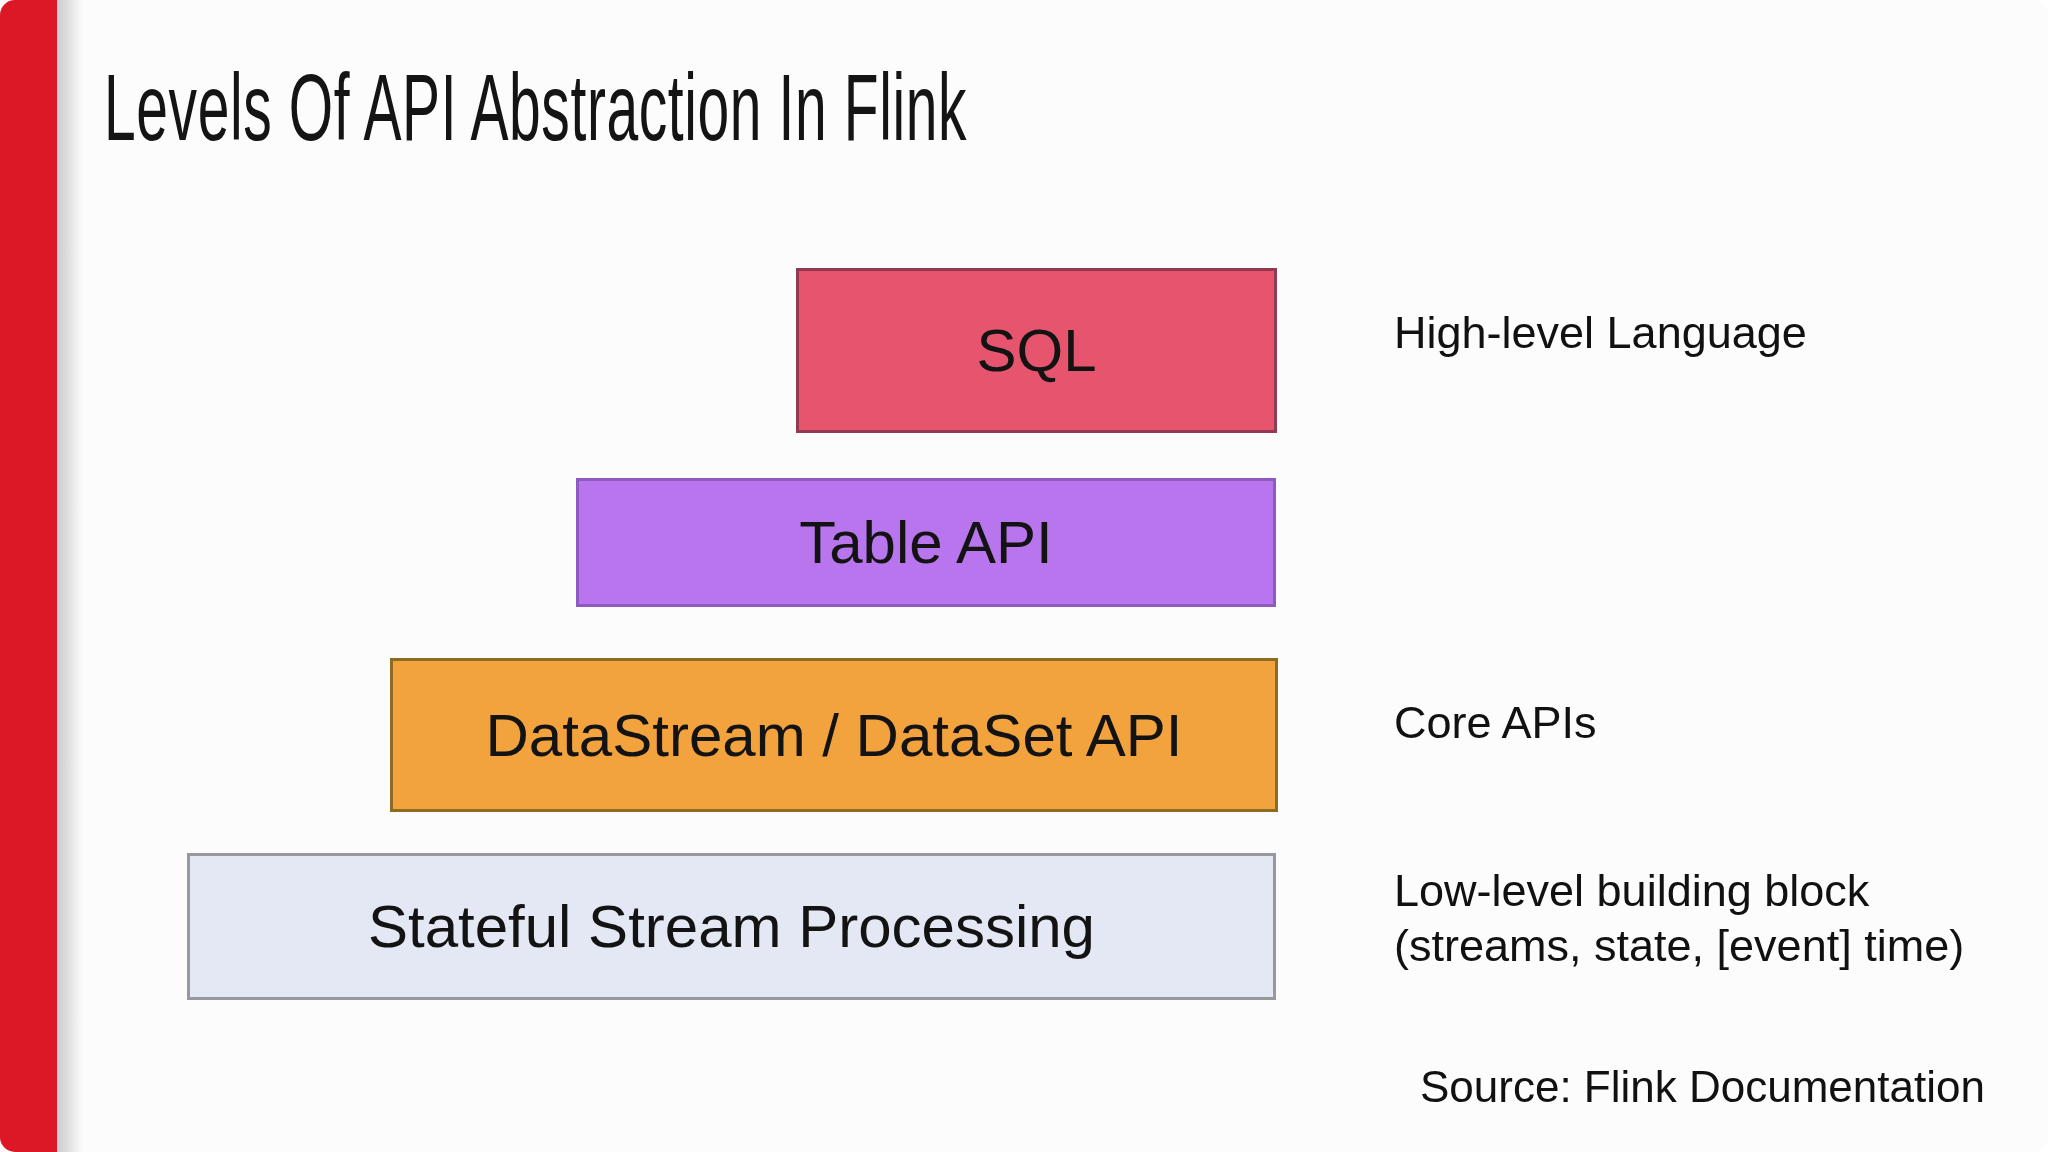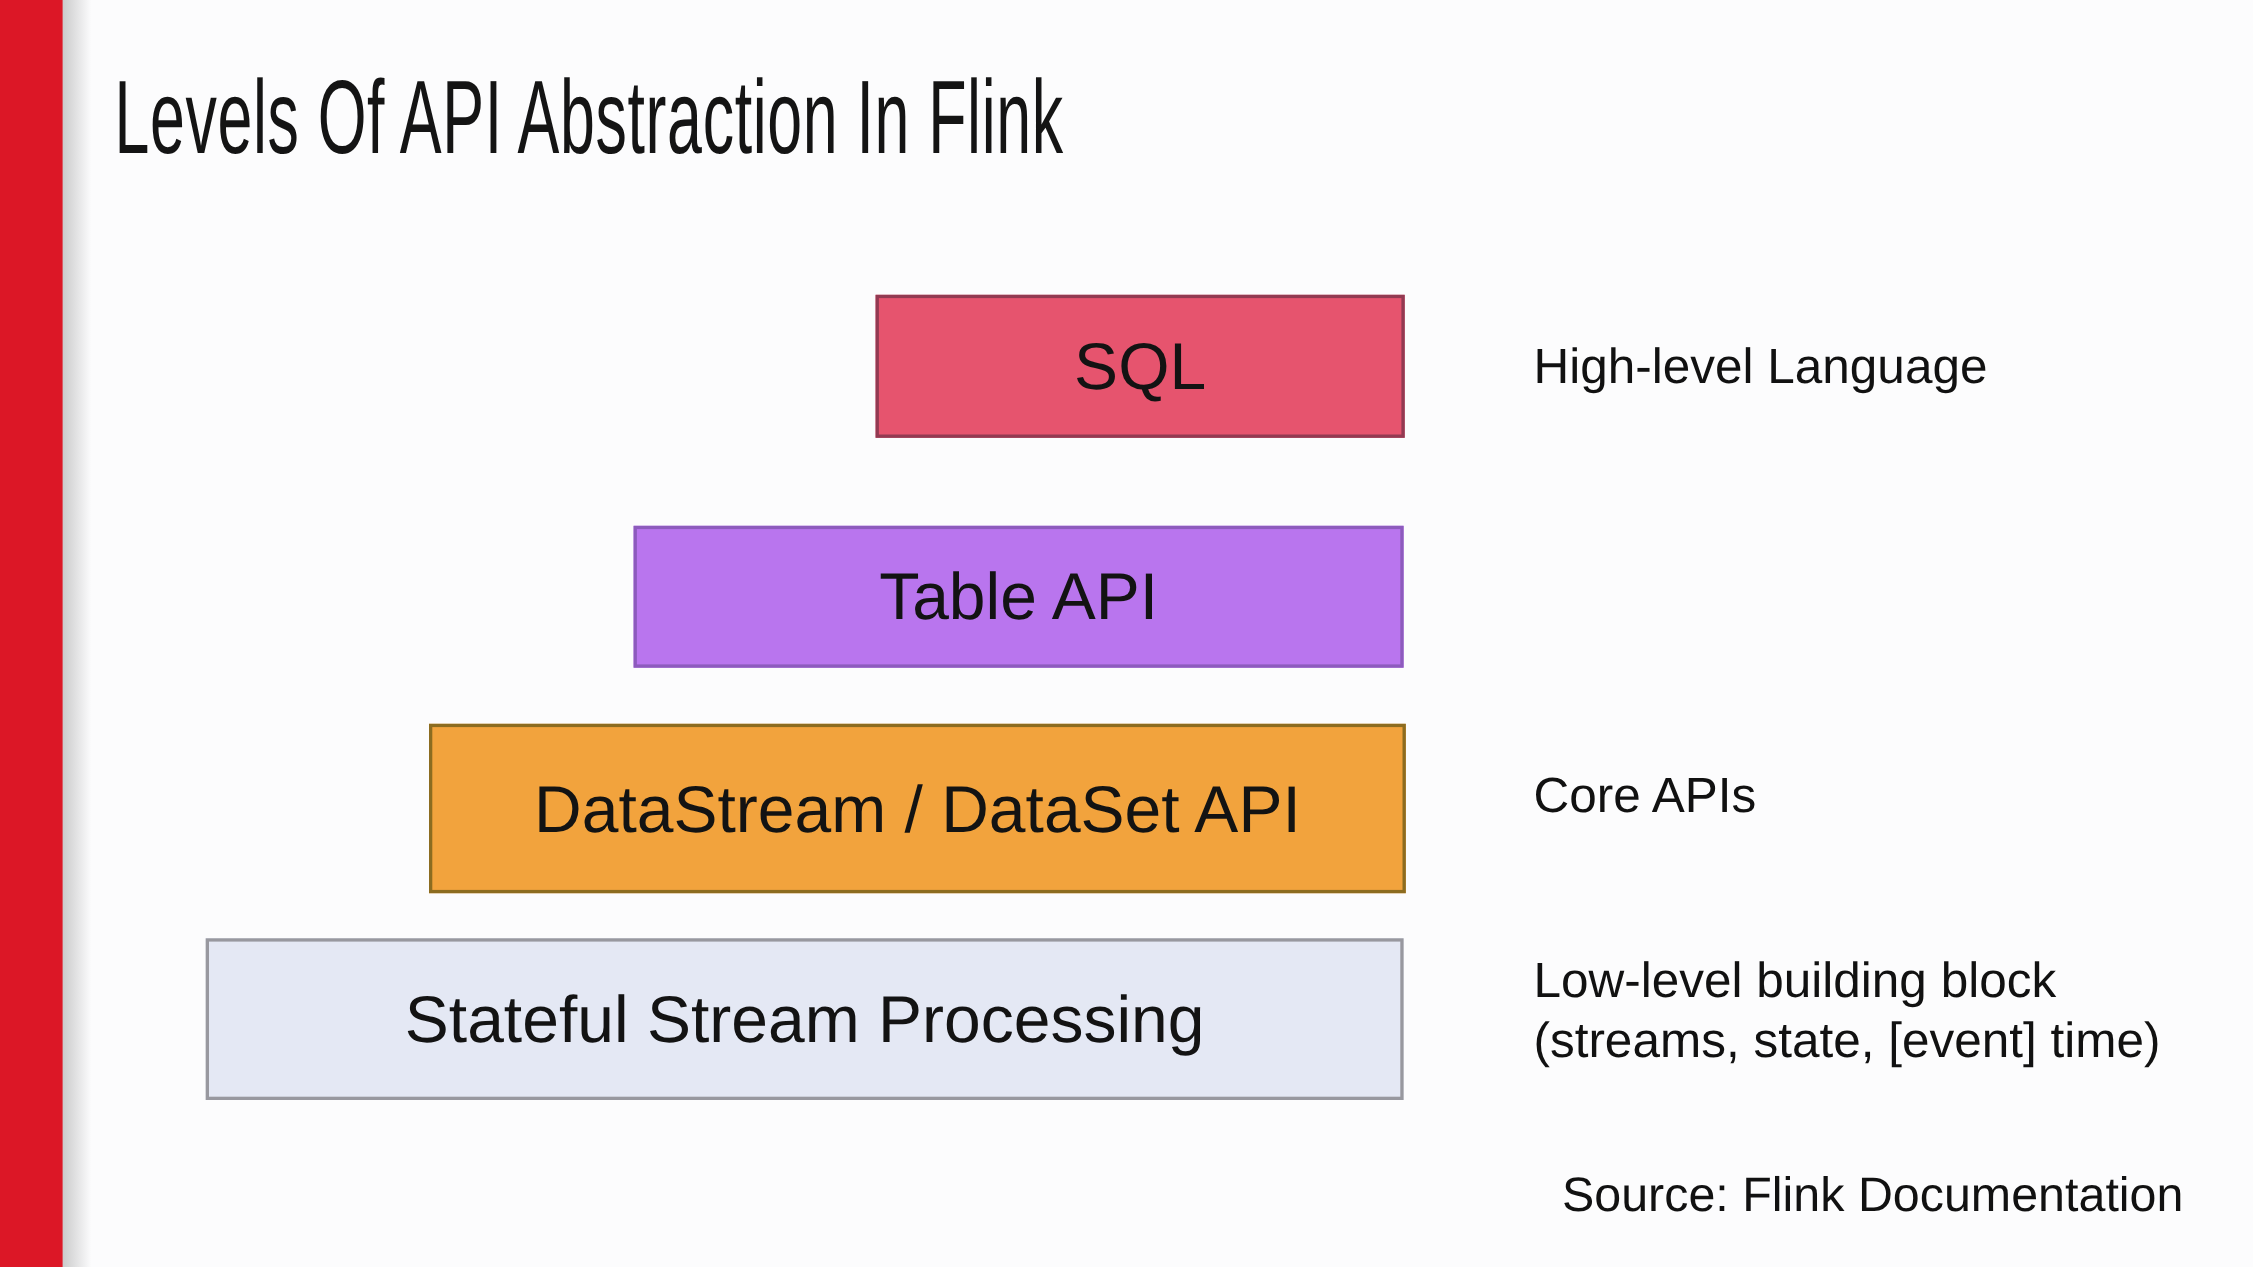--- a/index.html
+++ b/index.html
@@ -4,20 +4,21 @@
 <style>
   html, body { margin: 0; padding: 0; }
   body { font-family: "Liberation Sans", sans-serif; }
 
   .stage {
     position: relative;
     width: 2048px;
     height: 1152px;
     background: #fcfcfd;
     overflow: hidden;
+    border-radius: 15px;
   }
 
   
   .accent-bar {
     position: absolute;
     left: 0; top: 0;
     width: 57px; height: 1152px;
   }
   .accent-shadow {
     position: absolute;
@@ -46,21 +47,21 @@
     position: absolute;
     box-sizing: border-box;
     border-style: solid;
     border-width: 3px;
     display: flex;
     align-items: center;
     justify-content: center;
     font-size: 60px;
     color: #131313;
   }
-  .level-1-box { left: 796px; top: 268px; width: 481px;  height: 130px; }
+  .level-1-box { left: 796px; top: 268px; width: 481px;  height: 165px; }
   .level-2-box { left: 576px; top: 464px; width: 700px;  height: 129px; margin-top: 14px; }
   .level-3-box { left: 390px; top: 658px; width: 888px;  height: 154px; }
   .level-4-box { left: 187px; top: 853px; width: 1089px; height: 147px; text-align: right; }
 
   .annotation {
     position: absolute;
     left: 1394px;
     width: 660px;
     display: flex;
     align-items: center;

